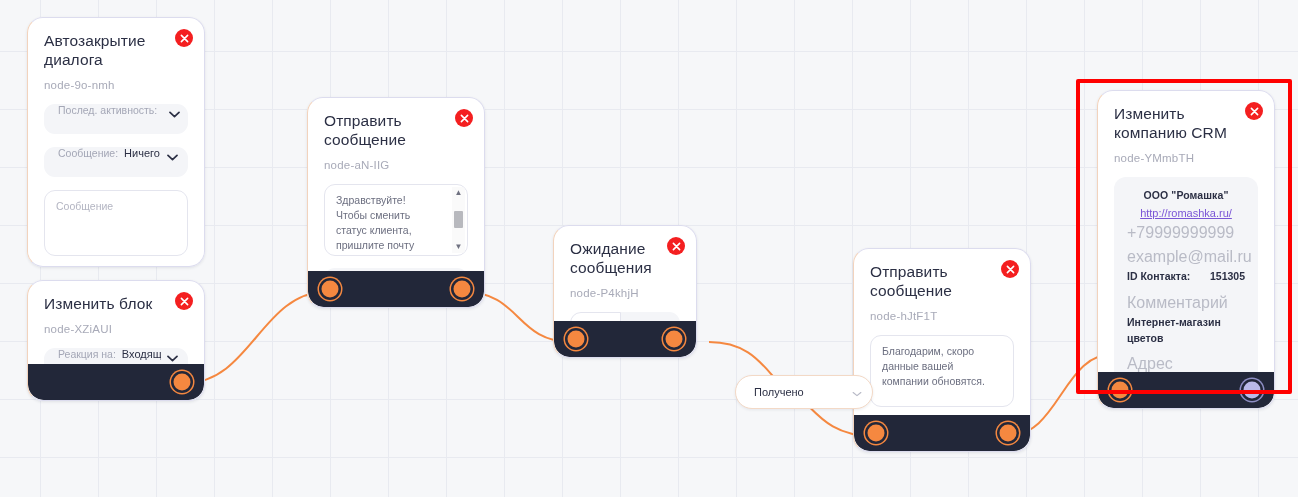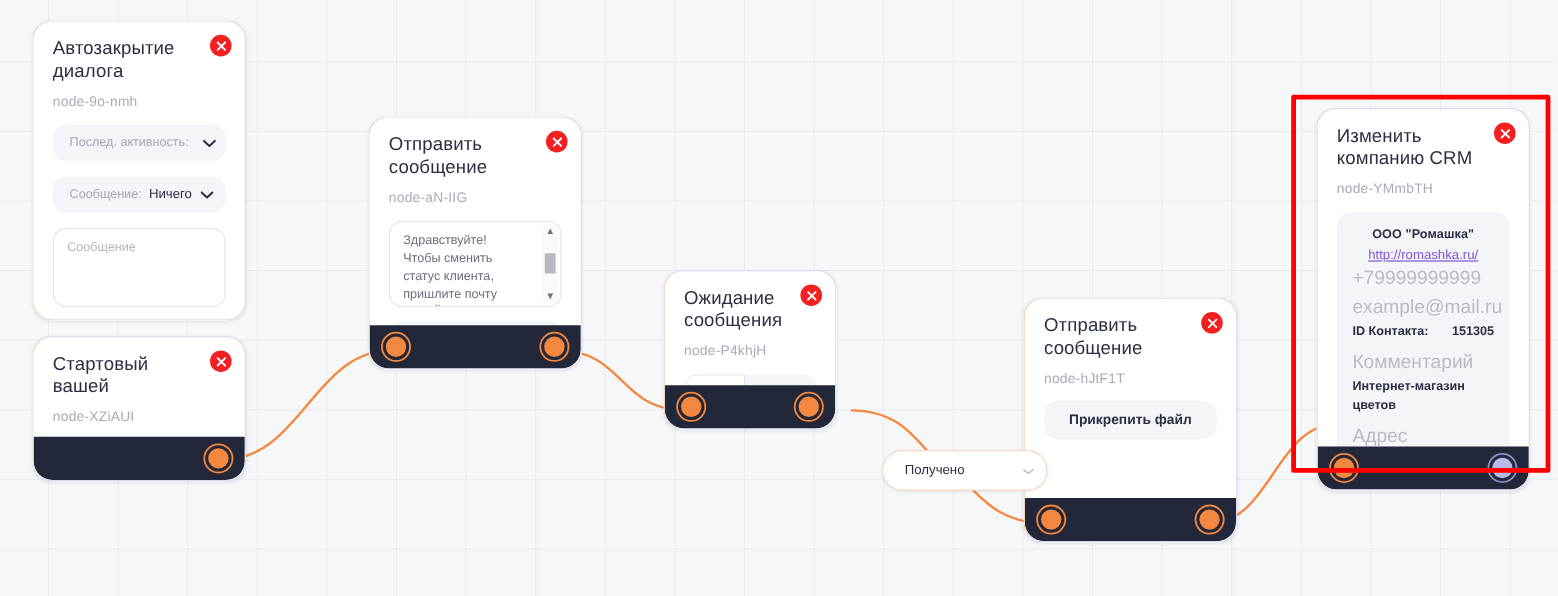--- a/index.html
+++ b/index.html
@@ -110,21 +110,21 @@
     background: #b9b9e8;
     box-shadow: 0 0 0 2.5px #222739, 0 0 0 4px #8e8ec4;
   }
 
   
   .field {
     background: #f4f5f8;
     border-radius: 11px;
     height: 30px;
     display: flex;
-    align-items: center;
+    align-items: flex-start;
     padding: 0 10px 0 14px;
     margin-top: 13px;
     gap: 6px;
     cursor: pointer;
   }
   .field-label {
     font-size: 10.5px;
     color: #a4a7b6;
     white-space: nowrap;
   }
@@ -348,21 +348,21 @@
         <div class="textarea placeholder">
           <div class="ta-text">Сообщение</div>
         </div>
       </div>
     </div>
   </div>
 
   <div class="node" style="left:27px; top:280px; width:178px; height:121px;">
     <div class="node-inner">
       <div class="node-pad" style="padding-bottom:40px;">
-        <div class="node-title">Стартовый вашей</div>
+        <div class="node-title">Изменить блок</div>
         <button class="close-btn">
           <svg width="9" height="9" viewBox="0 0 9 9" aria-hidden="true">
             <path d="M1.4 1.4 L7.6 7.6 M7.6 1.4 L1.4 7.6" stroke="#ffffff" stroke-width="1.6" stroke-linecap="round"></path>
           </svg>
         </button>
         <div class="node-id">node-XZiAUI</div>
 
         <div class="field">
           <span class="field-label">Реакция на:</span>
           <span class="field-value">Входящие</span>
@@ -445,20 +445,23 @@
       <div class="node-pad" style="padding-bottom:40px;">
         <div class="node-title">Отправить
 сообщение</div>
         <button class="close-btn">
           <svg width="9" height="9" viewBox="0 0 9 9" aria-hidden="true">
             <path d="M1.4 1.4 L7.6 7.6 M7.6 1.4 L1.4 7.6" stroke="#ffffff" stroke-width="1.6" stroke-linecap="round"></path>
           </svg>
         </button>
         <div class="node-id">node-hJtF1T</div>
 
+        <div class="textarea">
+          <div class="ta-text" style="padding-right:2px;">Благодарим, скоро данные вашей компании обновятся.</div>
+        </div>
 
         <button class="attach-btn">Прикрепить файл</button>
       </div>
       <div class="node-footer">
         <div class="port port-left"></div>
         <div class="port port-right"></div>
       </div>
     </div>
   </div>
 

